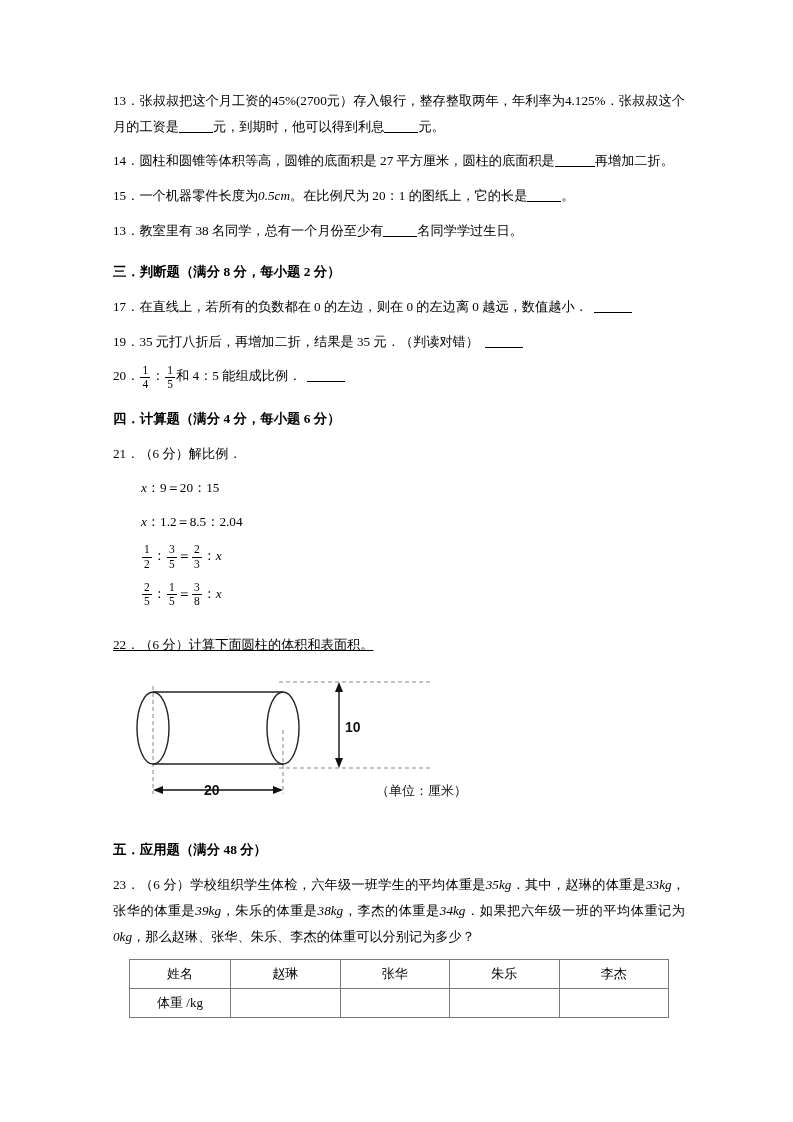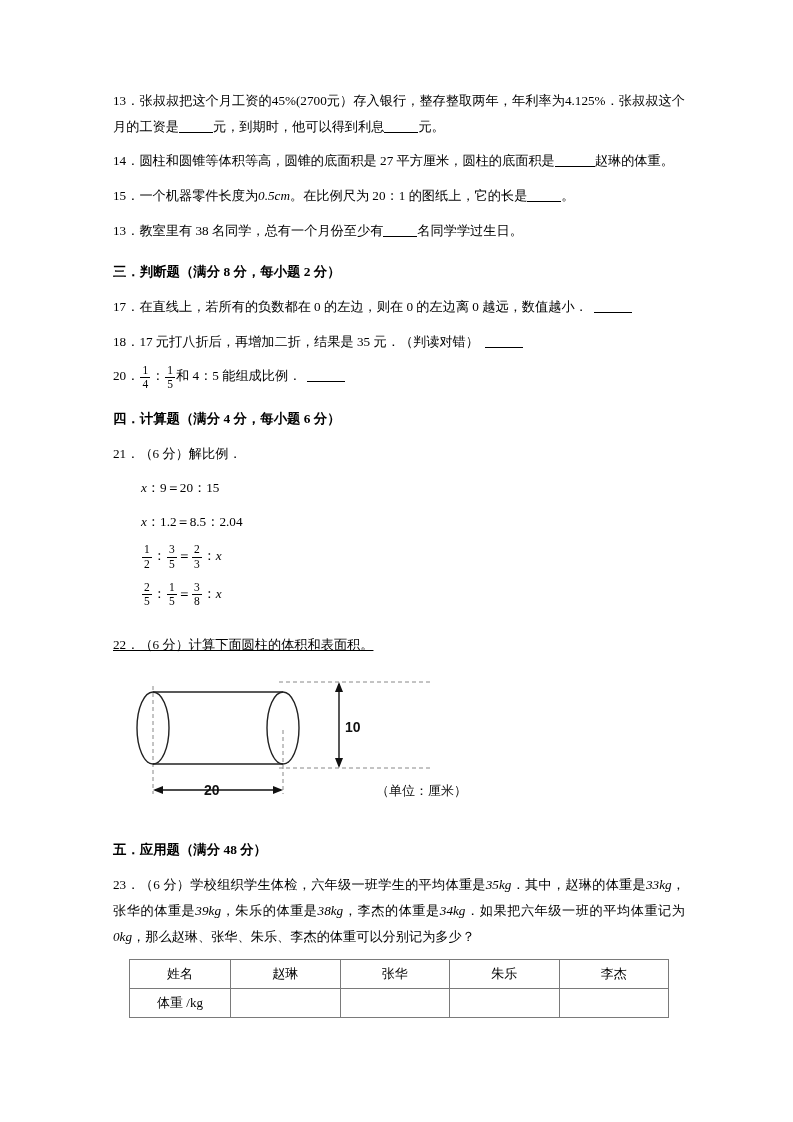--- a/index.html
+++ b/index.html
@@ -105,39 +105,39 @@
 </head>
 <body>
 
 <div class="page">
 
   <p class="q">
     <span>13．张叔叔把这个月工资的45%(2700元）存入银行，整存整取两年，年利率为4.125%．张叔叔这个月的工资是</span><span class="blank"></span><span>元，到期时，他可以得到利息</span><span class="blank"></span><span>元。</span>
   </p>
 
   <p class="q">
-    <span>14．圆柱和圆锥等体积等高，圆锥的底面积是 27 平方厘米，圆柱的底面积是</span><span class="blank long"></span><span>赵琳的体重。</span>
+    <span>14．圆柱和圆锥等体积等高，圆锥的底面积是 27 平方厘米，圆柱的底面积是</span><span class="blank long"></span><span>再增加二折。</span>
   </p>
 
   <p class="q">
     <span>15．一个机器零件长度为</span><span class="math">0.5cm</span><span>。在比例尺为 20：1 的图纸上，它的长是</span><span class="blank"></span><span>。</span>
   </p>
 
   <p class="q">
     <span>13．教室里有 38 名同学，总有一个月份至少有</span><span class="blank"></span><span>名同学学过生日。</span>
   </p>
 
   <p class="section-head">三．判断题（满分 8 分，每小题 2 分）</p>
 
   <p class="q">
     <span>17．在直线上，若所有的负数都在 0 的左边，则在 0 的左边离 0 越远，数值越小．</span><span class="tail-blank"></span>
   </p>
 
   <p class="q">
-    <span>18．17 元打八折后，再增加二折，结果是 35 元．（判读对错）</span><span class="tail-blank"></span>
+    <span>19．35 元打八折后，再增加二折，结果是 35 元．（判读对错）</span><span class="tail-blank"></span>
   </p>
 
 
   <p class="q">
     <span>20．</span><span class="frac"><span class="num">1</span><span class="den">4</span></span><span>：</span><span class="frac"><span class="num">1</span><span class="den">5</span></span><span>和 4：5 能组成比例．</span><span class="tail-blank"></span>
   </p>
 
   <p class="section-head">四．计算题（满分 4 分，每小题 6 分）</p>
 
   <p class="q">21．（6 分）解比例．</p>

